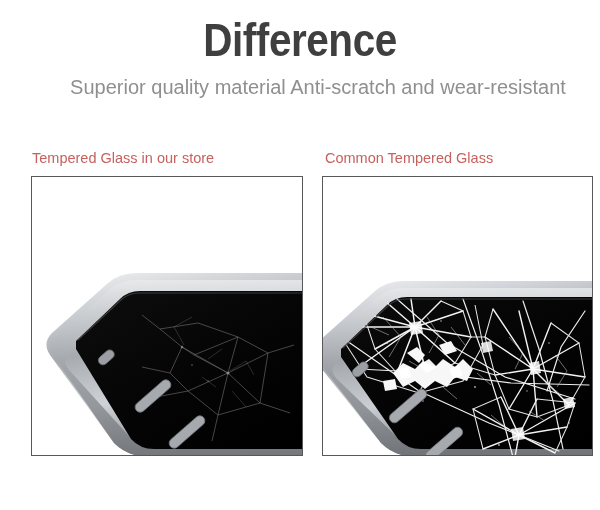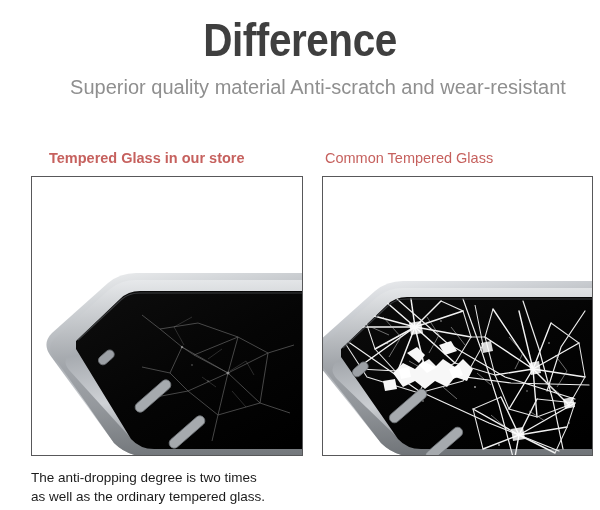--- a/index.html
+++ b/index.html
@@ -36,21 +36,21 @@
   }
 
   
   .col-head{
     position:absolute;
     font-size:14.5px;
     color:#c6615e;
     line-height:18px;
     white-space:nowrap;
   }
-  .col-head.left{left:49px;top:149px;font-weight:bold;}
+  .col-head.left{left:32px;top:149px;}
   .col-head.right{left:325px;top:149px;text-align:right;}
 
   
   .panel{
     position:absolute;
     top:176px;
     height:280px;
     background:#ffffff;
     border:1.5px solid #58585a;
     box-sizing:border-box;
@@ -168,22 +168,20 @@
 
         <rect x="99" y="214" width="44" height="10" rx="5" transform="rotate(-41 121 219)" fill="#a6aaae" stroke="#71757a" stroke-width="0.8"></rect>
 
         <rect x="133" y="250" width="44" height="10" rx="5" transform="rotate(-41 155 255)" fill="#a6aaae" stroke="#71757a" stroke-width="0.8"></rect>
 
         <path d="M 46,163 L 90,122 Q 97,116 108,116 L 272,116" stroke="#46484b" stroke-width="1.1" fill="none" opacity="0.8"></path>
       </svg>
     </div>
   </div>
 
-  <div class="caption left">The anti-dropping degree is two times
-as well as the ordinary tempered glass.</div>
 
   <div class="col-head right">Common Tempered Glass</div>
 
   <div class="panel right">
     <div class="panel-stage">
       <svg class="phone-svg" width="271" height="280" viewBox="0 0 271 280" preserveAspectRatio="none">
         <defs>
           <linearGradient id="metalR" x1="0" y1="0" x2="0.25" y2="1">
             <stop offset="0" stop-color="#f2f3f5"></stop>
             <stop offset="0.18" stop-color="#d2d5d9"></stop>

